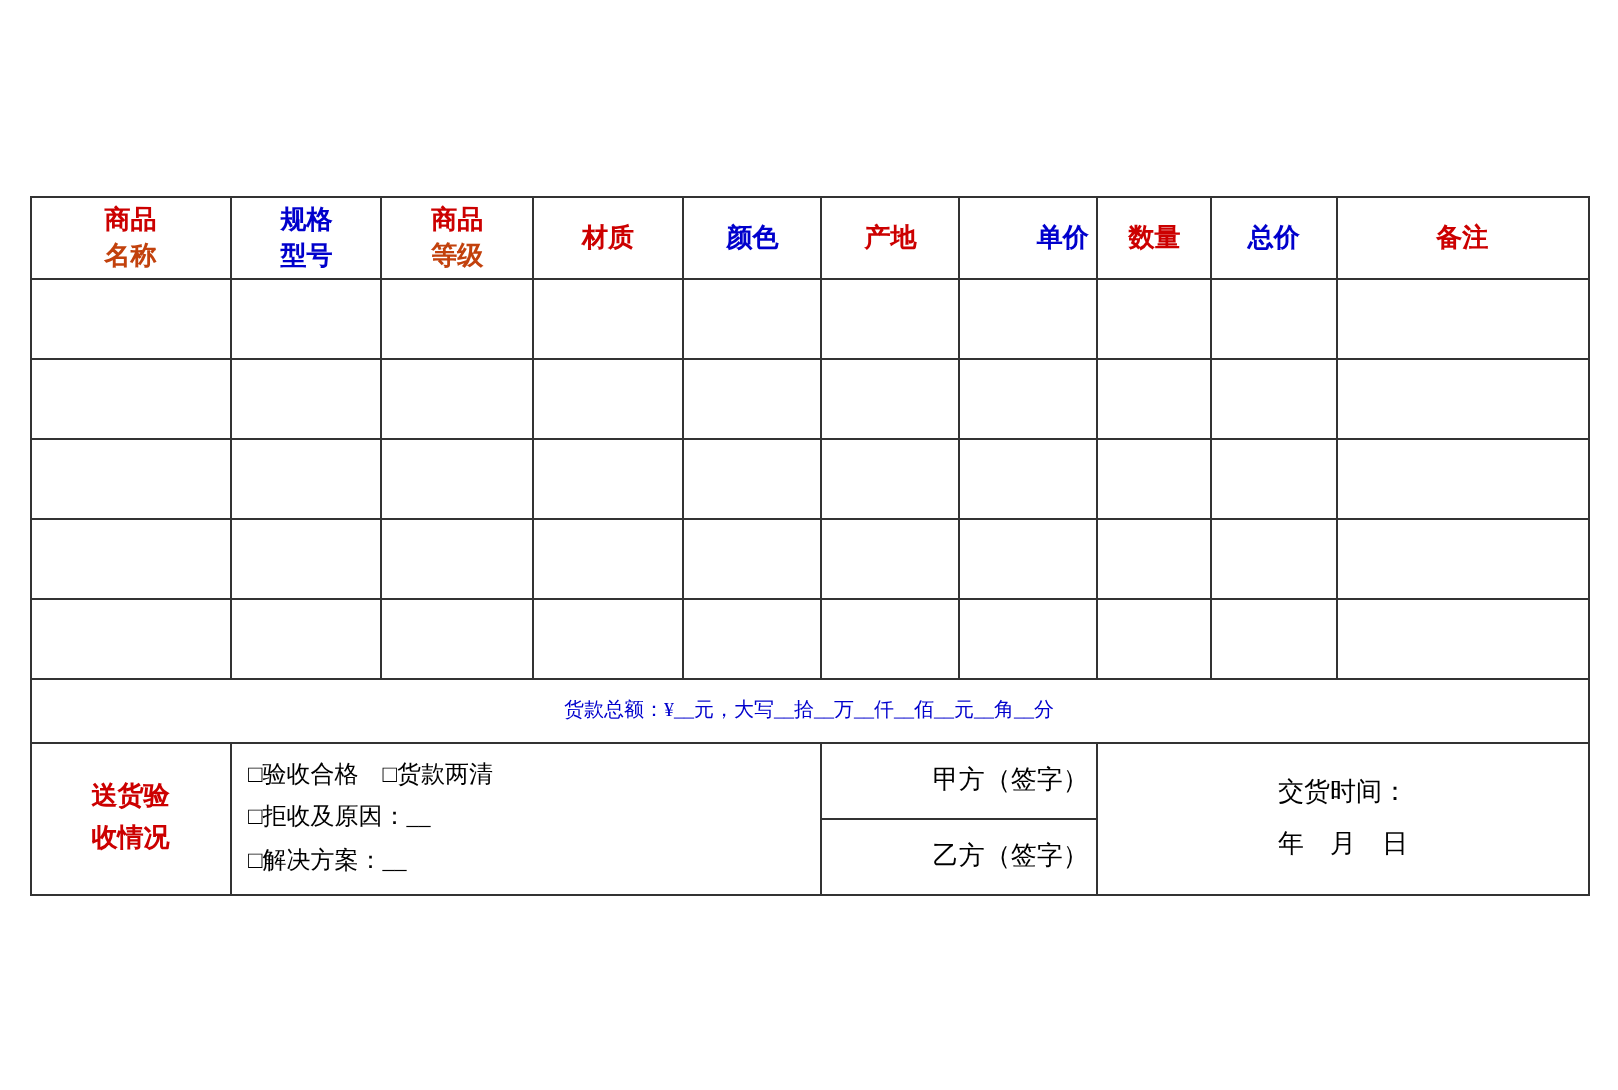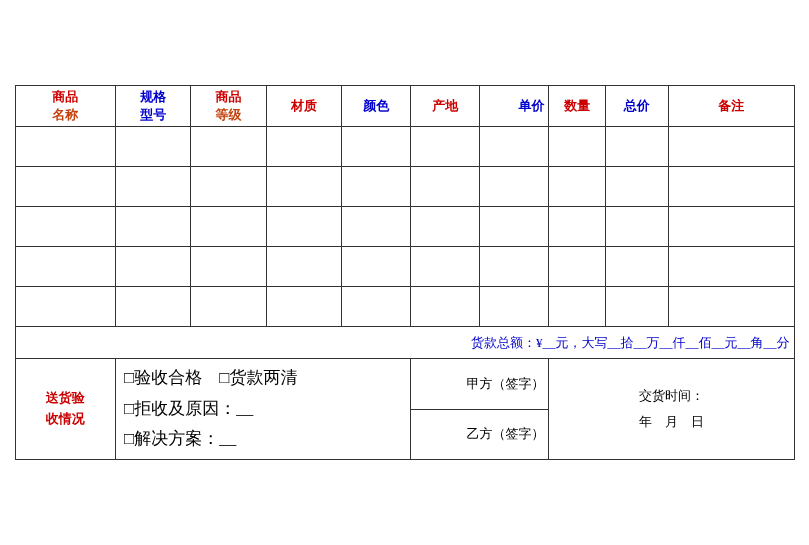--- a/index.html
+++ b/index.html
@@ -41,38 +41,38 @@
     .col-unit-price { width: 55px; text-align: right; }
     .col-qty { width: 45px; }
     .col-total { width: 50px; }
     .col-remark { width: 100px; }
 
     .data-row td {
       height: 40px;
     }
     .total-row td {
       height: 32px;
-      text-align: right;
-      color: #cc0000;
-      font-size: 13px;
+      text-align: center;
+      color: #cc0000;
+      font-size: 10px;
     }
     .footer-section td {
       vertical-align: middle;
     }
     .delivery-label {
       color: #cc0000;
       font-weight: bold;
       font-size: 13px;
       line-height: 1.6;
     }
     .checkbox-text {
       text-align: left;
       padding: 4px 8px;
       line-height: 1.8;
-      font-size: 17px;
+      font-size: 12px;
     }
     .sign-cell {
       height: 38px;
       text-align: right;
       vertical-align: middle;
       font-size: 13px;
     }
     .delivery-time {
       font-size: 13px;
       line-height: 2;

